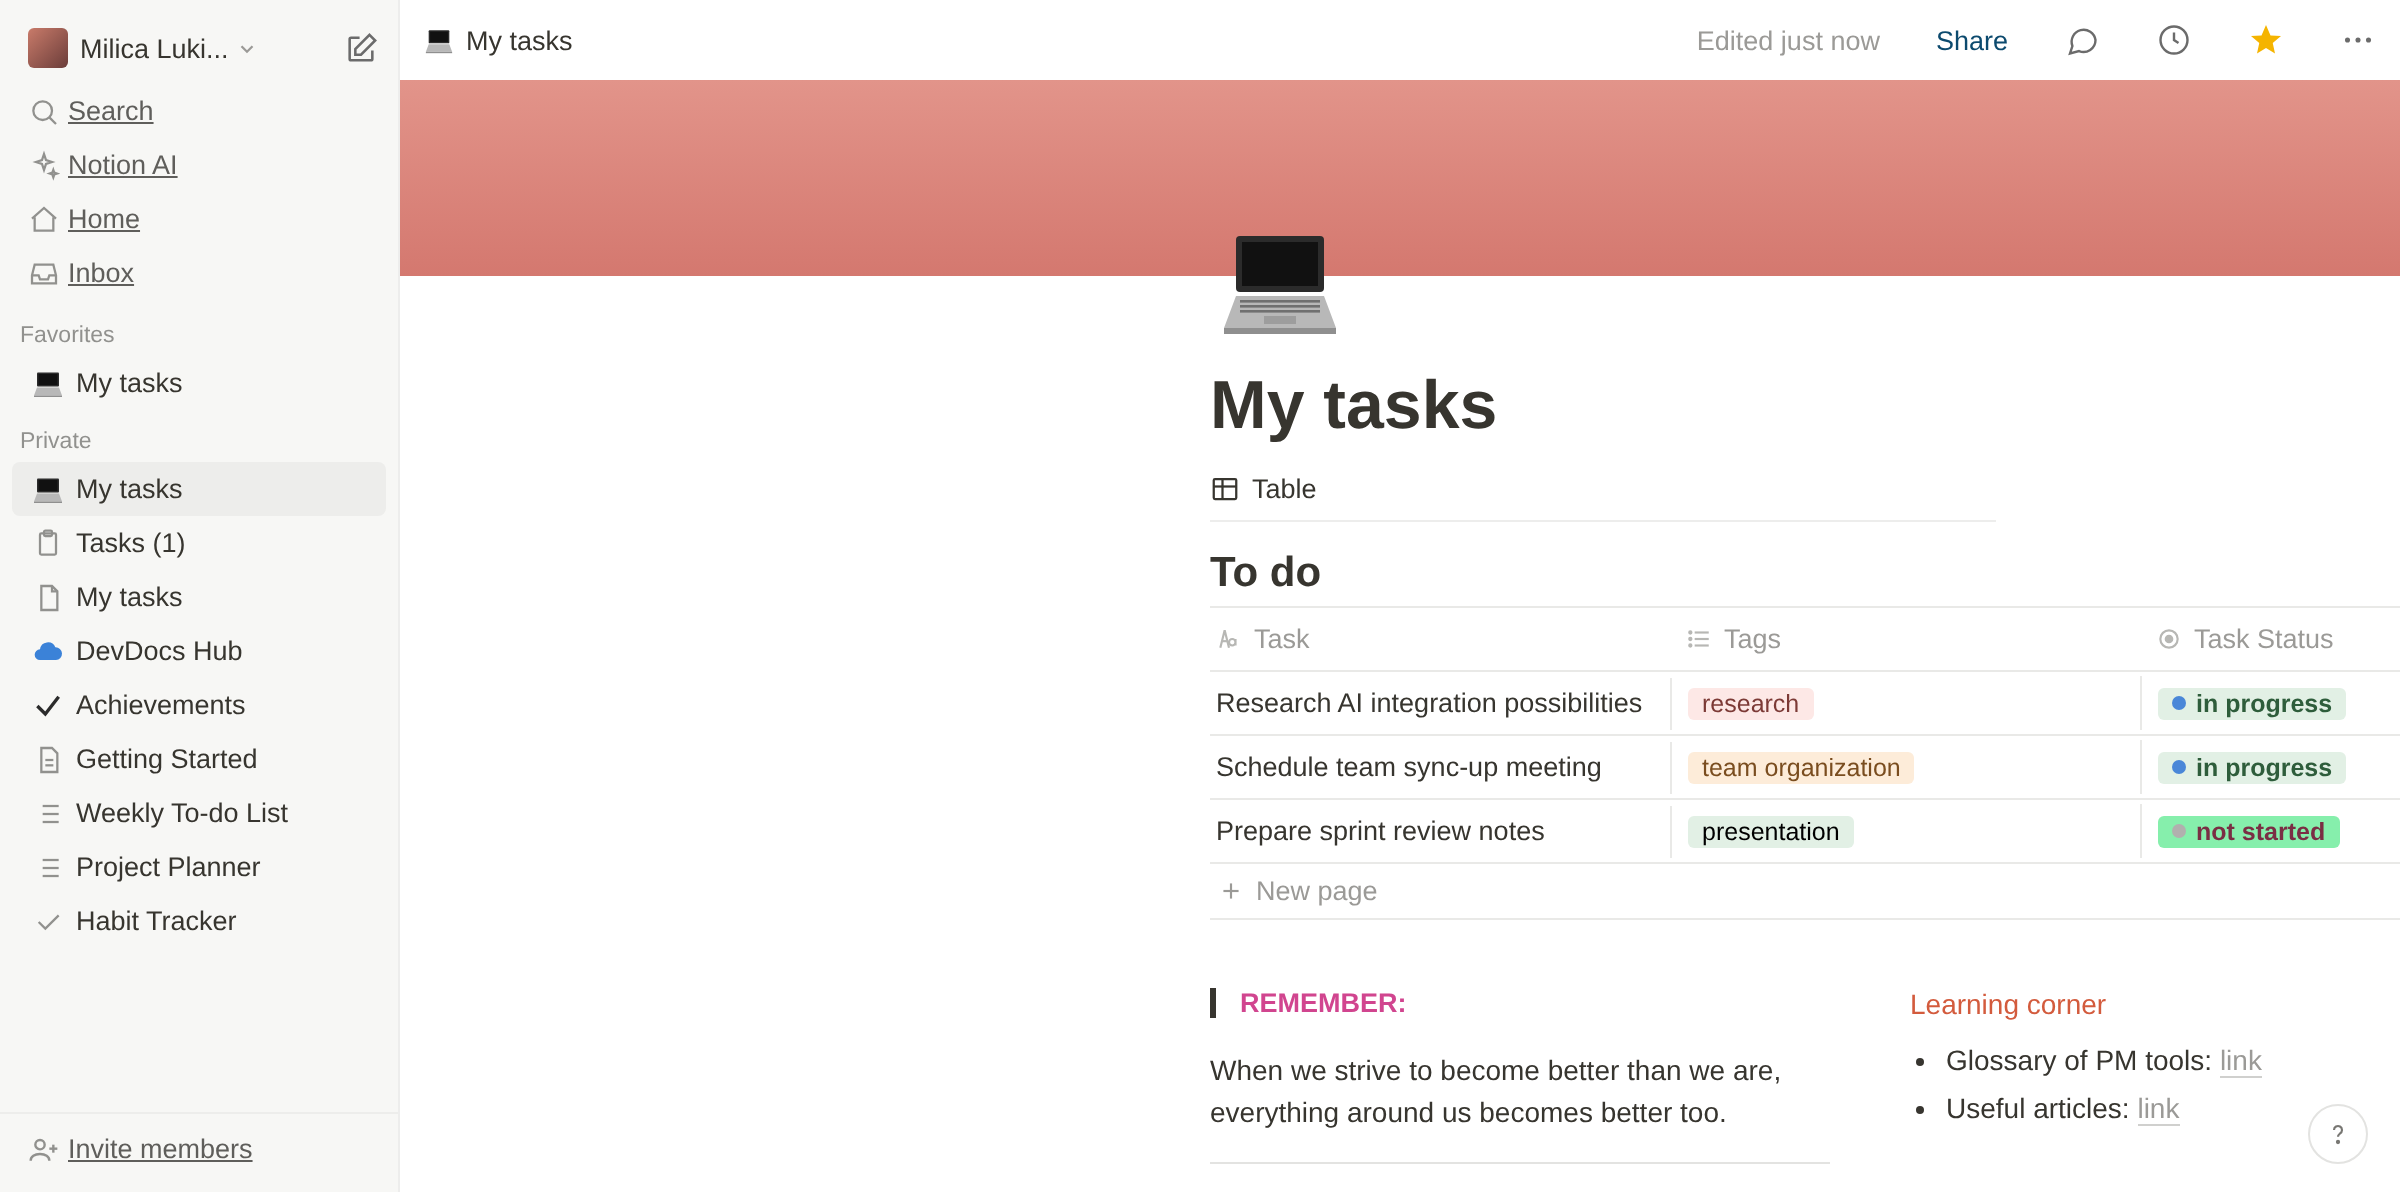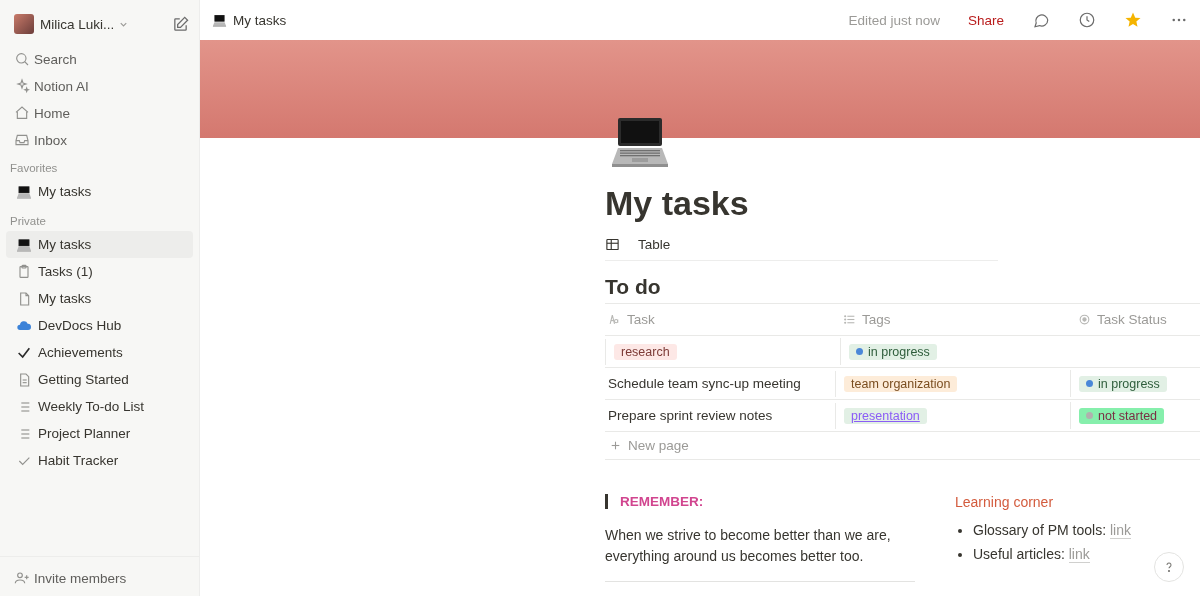--- a/index.html
+++ b/index.html
@@ -6,21 +6,21 @@
 html, body { width: 1200px; height: 596px; font-family: -apple-system, BlinkMacSystemFont, "Segoe UI", Helvetica, Arial, sans-serif; font-size: 14px; color: #37352f; overflow: hidden; background: #fff; }
 .app { display: flex; width: 100%; height: 100%; }
 
 
 .sidebar { width: 200px; background: #f7f7f5; display: flex; flex-direction: column; padding-top: 10px; border-right: 1px solid #ededec; flex-shrink: 0; }
 .side-header { display: flex; align-items: center; padding: 4px 10px 10px 14px; }
 .avatar { width: 20px; height: 20px; border-radius: 3px; background: linear-gradient(135deg,#c97b6a,#6b3d3a); margin-right: 6px; }
 .user-name { font-weight: 500; font-size: 13.5px; white-space: nowrap; overflow: hidden; text-overflow: ellipsis; max-width: 88px; }
 .chevron { color: #9b9a97; margin-left: 4px; }
 .compose { margin-left: auto; color: #6b6b6b; }
-.nav-item { display: flex; align-items: flex-end; padding: 4px 14px; height: 27px; color: #5f5e5b; cursor: pointer; font-size: 13.5px; }
+.nav-item { display: flex; align-items: flex-start; padding: 4px 14px; height: 27px; color: #5f5e5b; cursor: pointer; font-size: 13.5px; text-decoration: underline; }
 .nav-item .ic { width: 20px; display: flex; align-items: center; justify-content: flex-start; color: #91918e; }
 .section-label { font-size: 11.5px; color: #91918e; padding: 10px 12px 4px 10px; font-weight:500; }
 .page-item { display: flex; align-items: center; padding: 3px 10px; height: 27px; cursor: pointer; font-size: 13.5px; color: #37352f; margin: 0 6px; border-radius: 4px; }
 .page-item.selected { background: #ededeb; font-weight: 500; }
 .page-item .ic { width: 22px; display:flex; align-items:center; color: #91918e; }
 .spacer-grow { flex: 1; }
 .bottom-area { padding-bottom: 6px; }
 
 
 .main { flex: 1; display: flex; flex-direction: column; min-width: 0; }
@@ -30,39 +30,39 @@
 .muted { color: #9b9a97; }
 .star { color: #f5b400; }
 
 .cover { height: 98px; background: linear-gradient(180deg,#e2948a 0%, #d4786f 100%); position: relative; }
 .page-icon { position: absolute; left: 408px; bottom: -30px; }
 .laptop { width: 64px; height: 54px; }
 
 .content { padding: 46px 0 0 0; overflow-y: auto; flex: 1; }
 .inner { max-width: 800px; margin-left: 405px; }
 .page-title { font-size: 34px; font-weight: 700; margin-bottom: 14px; }
-.view-tab { display: flex; align-items: center; gap: 18px; font-size: 13.5px; color: #37352f; padding-bottom: 8px; }
+.view-tab { display: flex; align-items: center; gap: 6px; font-size: 13.5px; color: #37352f; padding-bottom: 8px; }
 .divider { height: 1px; background: #ededec; margin-right: 202px; margin-left: 0; }
 .db-title { font-size: 21px; font-weight: 700; margin-top: 14px; margin-bottom: 4px; }
 
 
 .db-table { border-top: 1px solid #e9e9e7; width: 790px; font-size: 13.5px; }
 .db-row { display: flex; border-bottom: 1px solid #e9e9e7; min-height: 32px; align-items: center; }
 .db-head { color: #9b9a97; font-weight: 400; }
 .col-task { width: 230px; padding: 5px 8px 5px 3px; display:flex; align-items:center; }
 .col-tags { width: 235px; padding: 5px 8px; border-left: 1px solid #e9e9e7; }
 .col-status { width: 170px; padding: 5px 8px; border-left: 1px solid #e9e9e7; }
 .db-head .col-tags, .db-head .col-status, .db-head .col-files, .db-head .col-task { border-left: none; display:flex; align-items:center; gap:6px; }
 .head-ic { color:#b7b7b4; }
 
 .tag { display: inline-block; padding: 1px 7px; border-radius: 3px; font-size: 12.5px; }
 .tag.research { background: #fde8e6; color: #7c3a36; }
 .tag.team { background: #fdecd9; color: #7a4d1f; }
-.tag.presentation { background: #e2f0e5; color: #8b5cf6; text-decoration: underline; }
-.status { display: inline-flex; align-items: center; padding: 1px 7px; border-radius: 3px; font-size: 12.5px; }
+.tag.presentation { background: #e2f0e5; color: #000000; }
+.status { display: inline-flex; align-items: center; padding: 1px 7px; border-radius: 3px; font-size: 12.5px; font-weight: bold; }
 .status.inprog { background: #e2f0e5; color: #2e5d3b; }
 .status.notstarted { background: #86efac; color: #7a2e44; }
 .dot { width:7px; height:7px; border-radius:50%; margin-right:5px; }
 .dot.blue { background:#4a87d8; }
 .dot.grey { background:#b1b0ae; }
 .new-page-row { display:flex; align-items:center; gap:6px; color:#9b9a97; padding:6px 4px; font-size:13.5px; border-bottom: 1px solid #e9e9e7; }
 
 
 .lower { display:flex; margin-top: 34px; gap: 40px; width: 720px; }
 .quote-block { border-left: 3px solid #37352f; padding-left: 12px; color:#d1458f; font-weight:600; font-size: 13.5px; margin-bottom: 16px; }
@@ -274,21 +274,21 @@
               <rect x="10" y="4" width="44" height="28" rx="2" fill="#2b2b2b"></rect>
               <rect x="13" y="7" width="38" height="22" fill="#111"></rect>
               <polygon points="4,50 60,50 54,34 10,34" fill="#b8b8b8"></polygon>
               <rect x="4" y="50" width="56" height="3" fill="#8f8f8f"></rect>
             </svg>
         </span>
         <span>My tasks</span>
       </div>
       <div class="top-right">
         <span class="muted">Edited just now</span>
-        <span style="color:#b91c1c;">Share</span>
+        <span style="color:#0c4a6e;">Share</span>
         <span>
             <svg width="18" height="18" viewBox="0 0 24 24" fill="none" stroke="currentColor" stroke-width="1.6">
               <path d="M21 12a8 8 0 0 1-11 7.4L4 21l1.6-5A8 8 0 1 1 21 12z"></path>
             </svg>
           </span>
         <span>
             <svg width="18" height="18" viewBox="0 0 24 24" fill="none" stroke="currentColor" stroke-width="1.6">
               <circle cx="12" cy="12" r="9"></circle>
               <polyline points="12 7 12 12 15 14"></polyline>
             </svg>
@@ -374,20 +374,21 @@
                     <circle cx="12" cy="12" r="8"></circle>
                     <circle cx="12" cy="12" r="3" fill="currentColor"></circle>
                   </svg>
                 </span>
                 <span>Task Status</span>
               </div>
 
           </div>
           <div id="table-rows">
               <div class="db-row">
+                <div class="col-task">Research AI integration possibilities</div>
                 <div class="col-tags"><span class="tag research">research</span></div>
                 <div class="col-status"><span class="status inprog"><span class="dot blue"></span>in progress</span></div>
               </div>
               <div class="db-row">
                 <div class="col-task">Schedule team sync-up meeting</div>
                 <div class="col-tags"><span class="tag team">team organization</span></div>
                 <div class="col-status"><span class="status inprog"><span class="dot blue"></span>in progress</span></div>
               </div>
               <div class="db-row">
                 <div class="col-task">Prepare sprint review notes</div>

